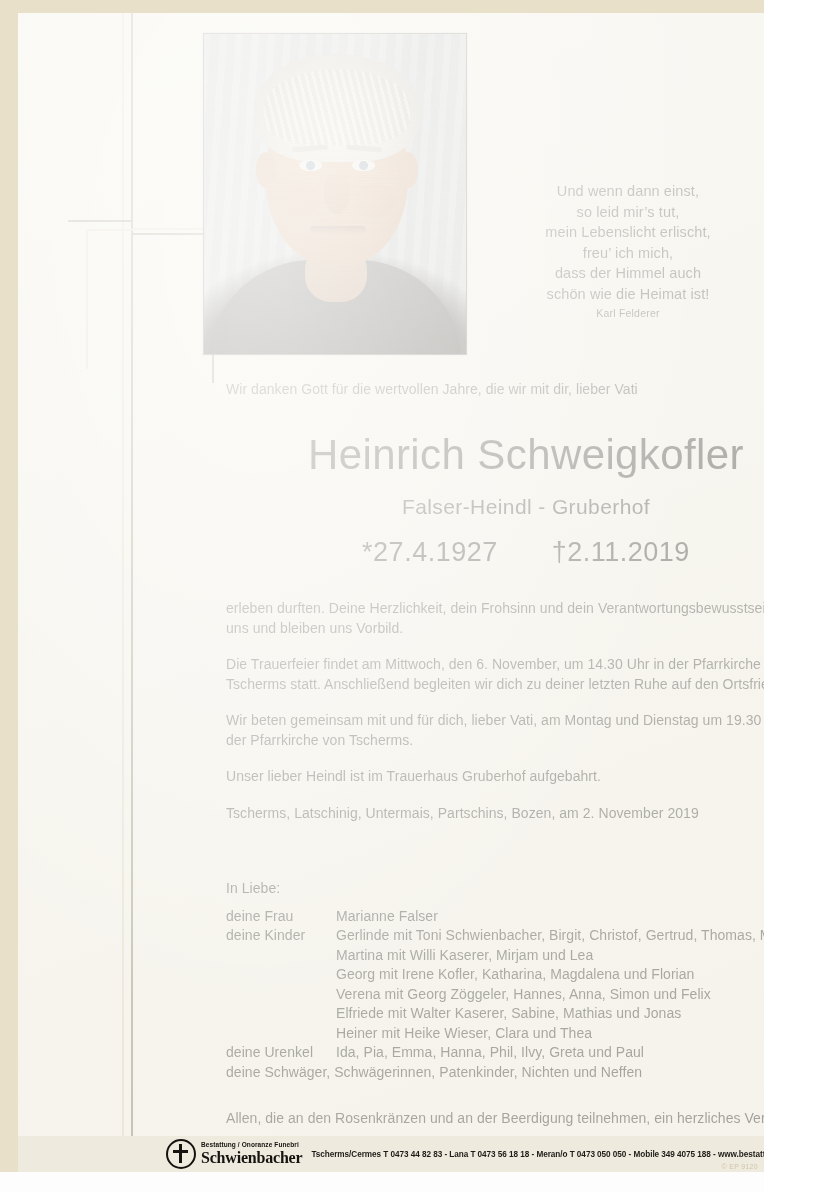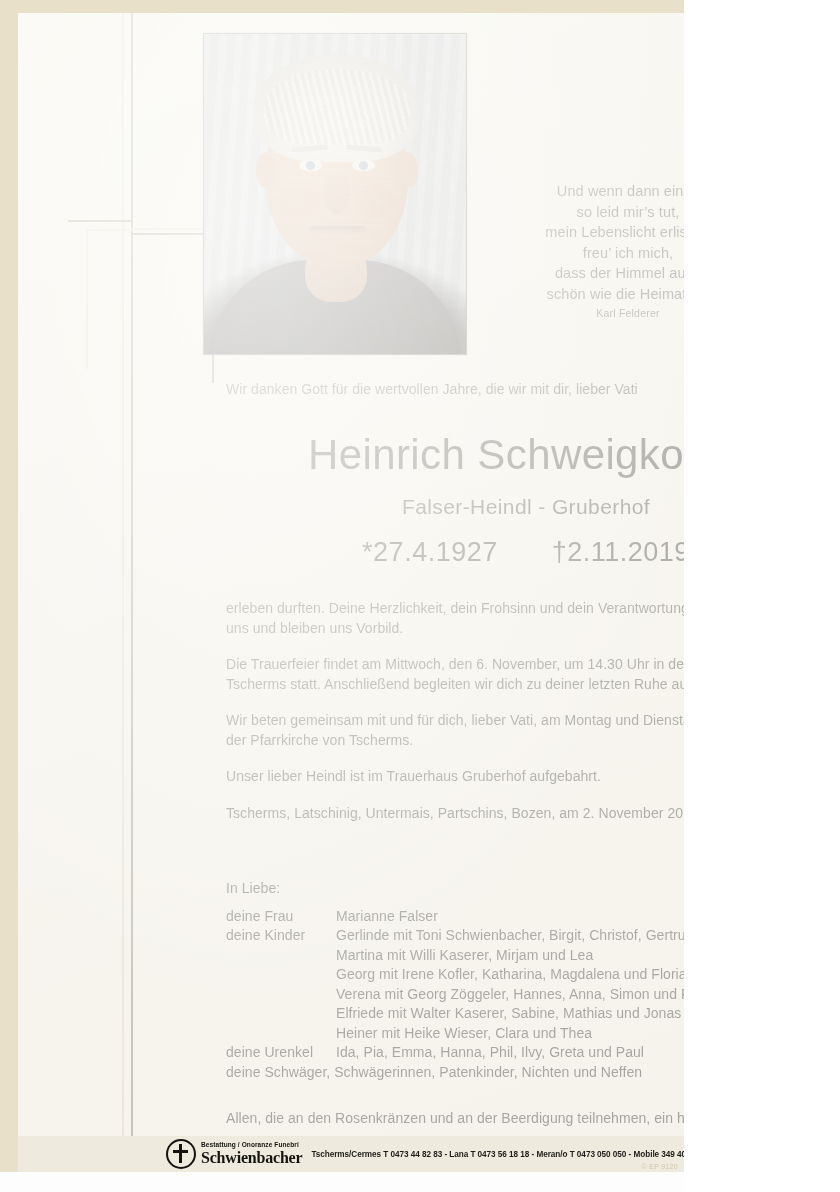--- a/index.html
+++ b/index.html
@@ -1,20 +1,20 @@
 <!DOCTYPE html>
 <html><head>
 <meta charset="utf-8">
 <style>
   html,body{margin:0;padding:0;background:#ffffff;}
   body{width:840px;height:1192px;overflow:hidden;
        font-family:"Liberation Sans","DejaVu Sans",sans-serif;
        -webkit-font-smoothing:antialiased;}
 
-  #page{position:relative;width:684px;height:1192px;background:#be185d;overflow:hidden;}
+  #page{position:relative;width:764px;height:1192px;background:#be185d;overflow:hidden;}
 
   
   .backdrop{position:absolute;left:0;top:0;width:840px;height:1192px;background:#e8e0c9;}
   .backdrop-white-bottom{position:absolute;left:0;top:1172px;width:840px;height:20px;background:#fdfdfd;}
 
   
   .card{position:absolute;left:18px;top:13px;width:800px;height:1159px;
         background:#f7f5ef;overflow:hidden;}
   .card:after{content:"";position:absolute;inset:0;pointer-events:none;
         background:

